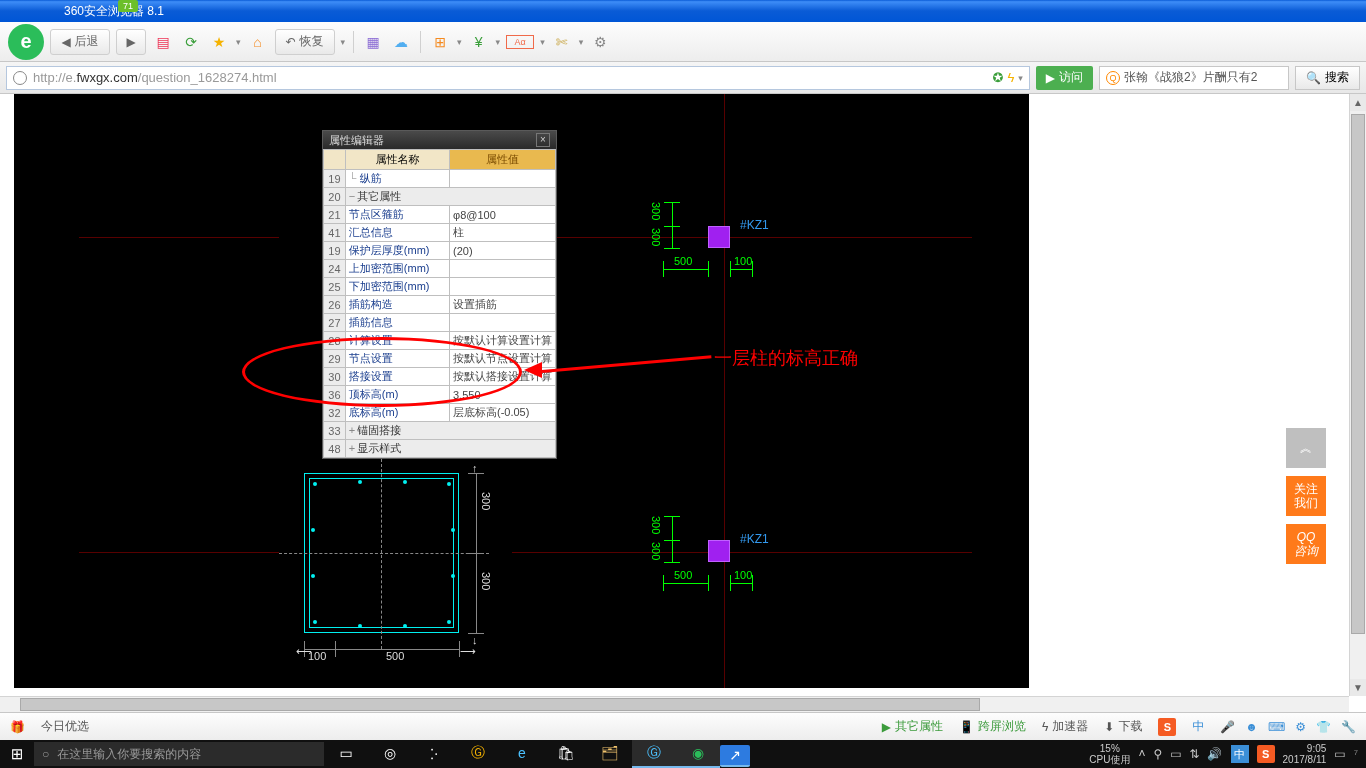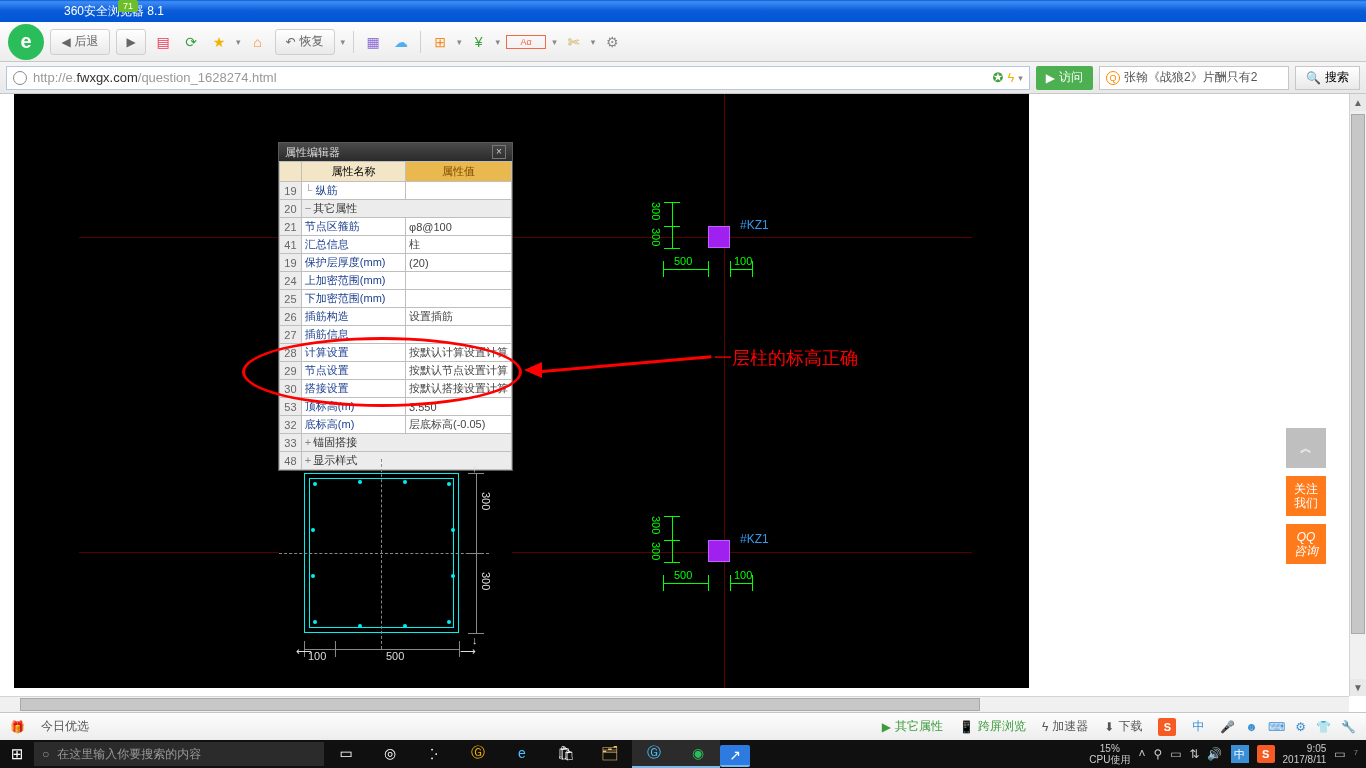--- a/index.html
+++ b/index.html
@@ -126,21 +126,21 @@
   <div class="nav-btn wide">↶ <span>恢复</span></div>
   <span style="font-size:9px;color:#888;">▾</span>
   <div class="sep"></div>
   <div class="tb-icon" style="color:#8a6ad4;">▦</div>
   <div class="tb-icon" style="color:#52aef0;">☁</div>
   <div class="sep"></div>
   <div class="tb-icon" style="color:#f58a1f;">⊞</div>
   <span style="font-size:9px;color:#888;">▾</span>
   <div class="tb-icon" style="color:#3a9e3a;">¥</div>
   <span style="font-size:9px;color:#888;">▾</span>
-  <div class="tb-icon" style="color:#f06a4a;border:1px solid #f06a4a;font-size:9px;width:40px;height:14px;">Aα</div>
+  <div class="tb-icon" style="color:#f06a4a;border:1px solid #f06a4a;font-size:9px;width:28px;height:14px;">Aα</div>
   <span style="font-size:9px;color:#888;">▾</span>
   <div class="tb-icon" style="color:#c9a84a;">✄</div>
   <span style="font-size:9px;color:#888;">▾</span>
   <div class="tb-icon" style="color:#888;">⚙</div>
 </div>
 
 <div class="url-row">
   <div class="url-input-wrap">
     <div class="globe"></div>
     <span>http://e.</span>
@@ -166,21 +166,21 @@
 <div class="viewport">
 
   <div class="cad">
 
     <div class="line-h" style="top:143px;left:65px;width:200px;"></div>
     <div class="line-h" style="top:143px;left:498px;width:460px;"></div>
     <div class="line-v" style="left:710px;top:0;height:594px;"></div>
     <div class="line-h" style="top:458px;left:65px;width:200px;"></div>
     <div class="line-h" style="top:458px;left:498px;width:460px;"></div>
 
-    <div class="panel" style="top:48px;">
+    <div class="panel" style="top:36px;margin-left:44px;">
       <div class="panel-title">
         <span>属性编辑器</span>
         <span class="x">×</span>
       </div>
       <table>
         <tbody>
             <tr>
               <th style="width:22px;"></th>
               <th>属性名称</th>
               <th>属性值</th>
@@ -240,21 +240,21 @@
               <td class="ln">29</td>
               <td class="name">节点设置</td>
               <td class="val">按默认节点设置计算</td>
             </tr>
             <tr>
               <td class="ln">30</td>
               <td class="name">搭接设置</td>
               <td class="val">按默认搭接设置计算</td>
             </tr>
             <tr>
-              <td class="ln">53</td>
+              <td class="ln">36</td>
               <td class="name">顶标高(m)</td>
               <td class="val">3.550</td>
             </tr>
             <tr>
               <td class="ln">32</td>
               <td class="name">底标高(m)</td>
               <td class="val">层底标高(-0.05)</td>
             </tr>
             <tr class="sect">
               <td class="ln">33</td>

